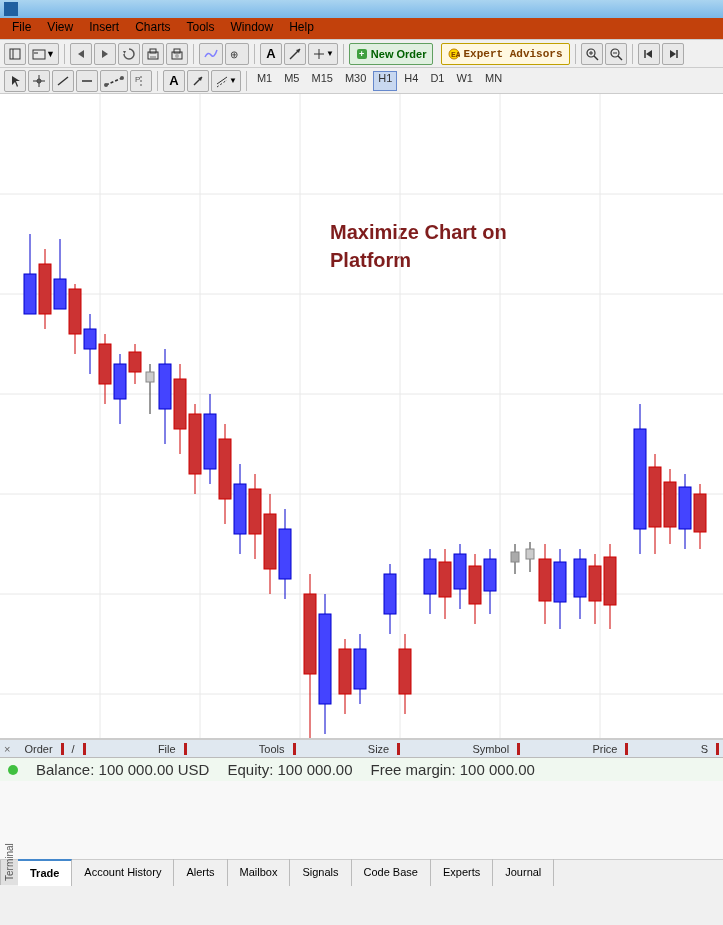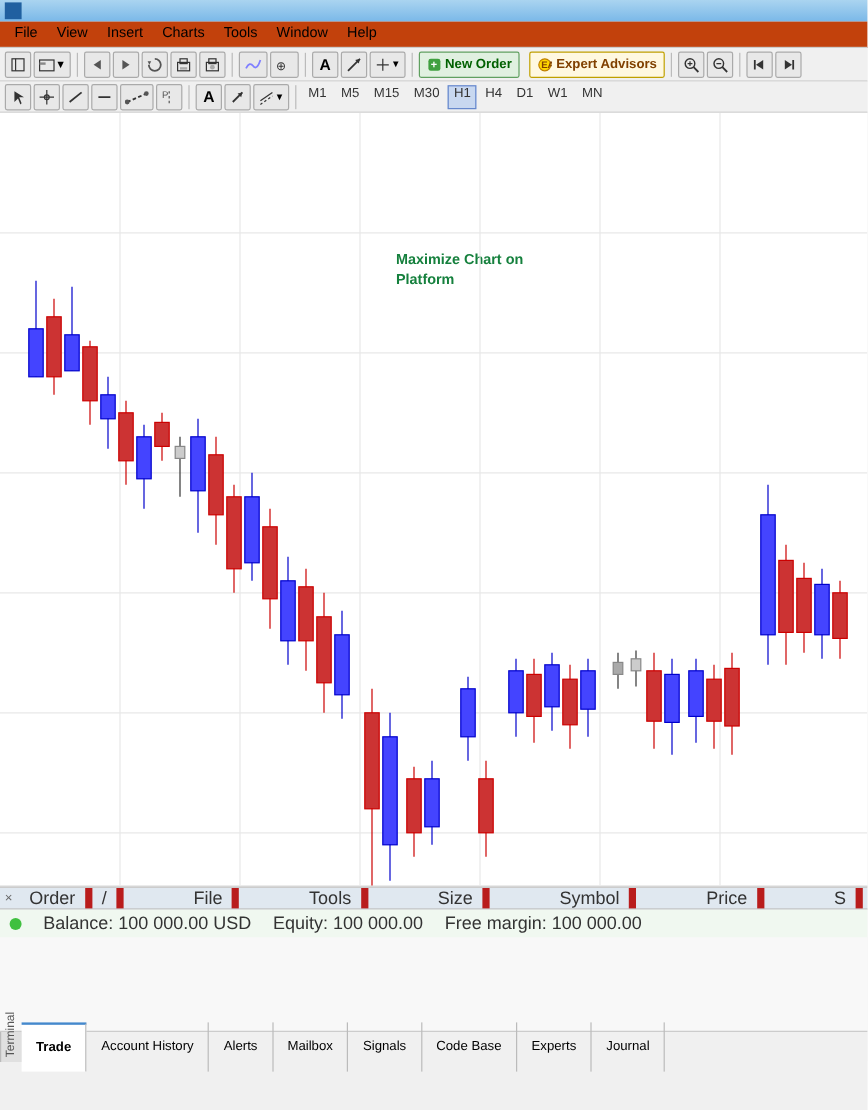--- a/index.html
+++ b/index.html
@@ -96,25 +96,25 @@
     #chart-area {
       width: 723px;
       height: 645px;
       background: #fff;
       position: relative;
       overflow: hidden;
       border-bottom: 1px solid #ccc;
     }
     #chart-label {
       position: absolute;
-      top: 114px;
+      top: 124px;
       left: 330px;
-      font-size: 12px;
+      font-size: 20px;
       font-weight: bold;
-      color: #15803d;
+      color: #7f1d1d;
       line-height: 1.4;
     }
 
     
     #chart-svg { position: absolute; top: 0; left: 0; }
 
     
     #terminal {
       height: 120px;
       background: #f8f8f8;
@@ -126,24 +126,24 @@
       height: 18px;
       background: #e0e8f0;
       display: flex;
       align-items: center;
       padding: 0 4px;
       border-bottom: 1px solid #bbb;
       font-size: 11px;
     }
     #terminal-close { cursor: pointer; margin-right: 6px; font-size: 11px; color: #666; }
     .col-header {
-      font-size: 15px;
+      font-size: 11px;
       color: #333;
       padding: 0 8px;
-      border-right: 6px solid #b91c1c;
+      border-right: 3px solid #b91c1c;
     }
     #balance-row {
       padding: 3px 8px;
       font-size: 15px;
       color: #333;
       display: flex;
       align-items: center;
       gap: 18px;
       background: #f0f8f0;
       text-align: right;
@@ -169,21 +169,21 @@
       border-right: 1px solid #bbb;
       height: 25px;
       display: flex;
       align-items: center;
     }
     .tab-item {
       padding: 4px 12px;
       font-size: 11px;
       cursor: pointer;
       border-right: 1px solid #bbb;
-      height: 41px;
+      height: 27px;
       display: flex;
       align-items: center;
     }
     .tab-active {
       background: #fff;
       border-top: 2px solid #4488cc;
       font-weight: bold;
     }
   </style>
 </head>
@@ -281,21 +281,21 @@
 
   <div class="tb-btn-special">
     <svg width="12" height="12">
         <rect x="1" y="1" width="10" height="10" fill="#40a040" rx="2"></rect>
         <text x="3" y="9" font-size="9" fill="white">+</text>
       </svg>
     <span>New Order</span>
   </div>
   <div style="width:4px"></div>
 
-  <div class="tb-btn-special" style="background:#fff8e0;border-color:#c0a000;color:#804000;">
+  <div class="tb-btn-special" style="background:#fff8e0;border-color:#c0a000;color:#804000;font-family:Liberation Mono, monospace;">
     <svg width="12" height="12">
         <circle cx="6" cy="6" r="5" fill="#ffd700" stroke="#c08000" stroke-width="1"></circle>
         <text x="3" y="9" font-size="8" fill="#804000">EA</text>
       </svg>
     <span>Expert Advisors</span>
   </div>
   <div class="tb-separator"></div>
 
   <div class="tb-btn">
     <svg width="14" height="14">

